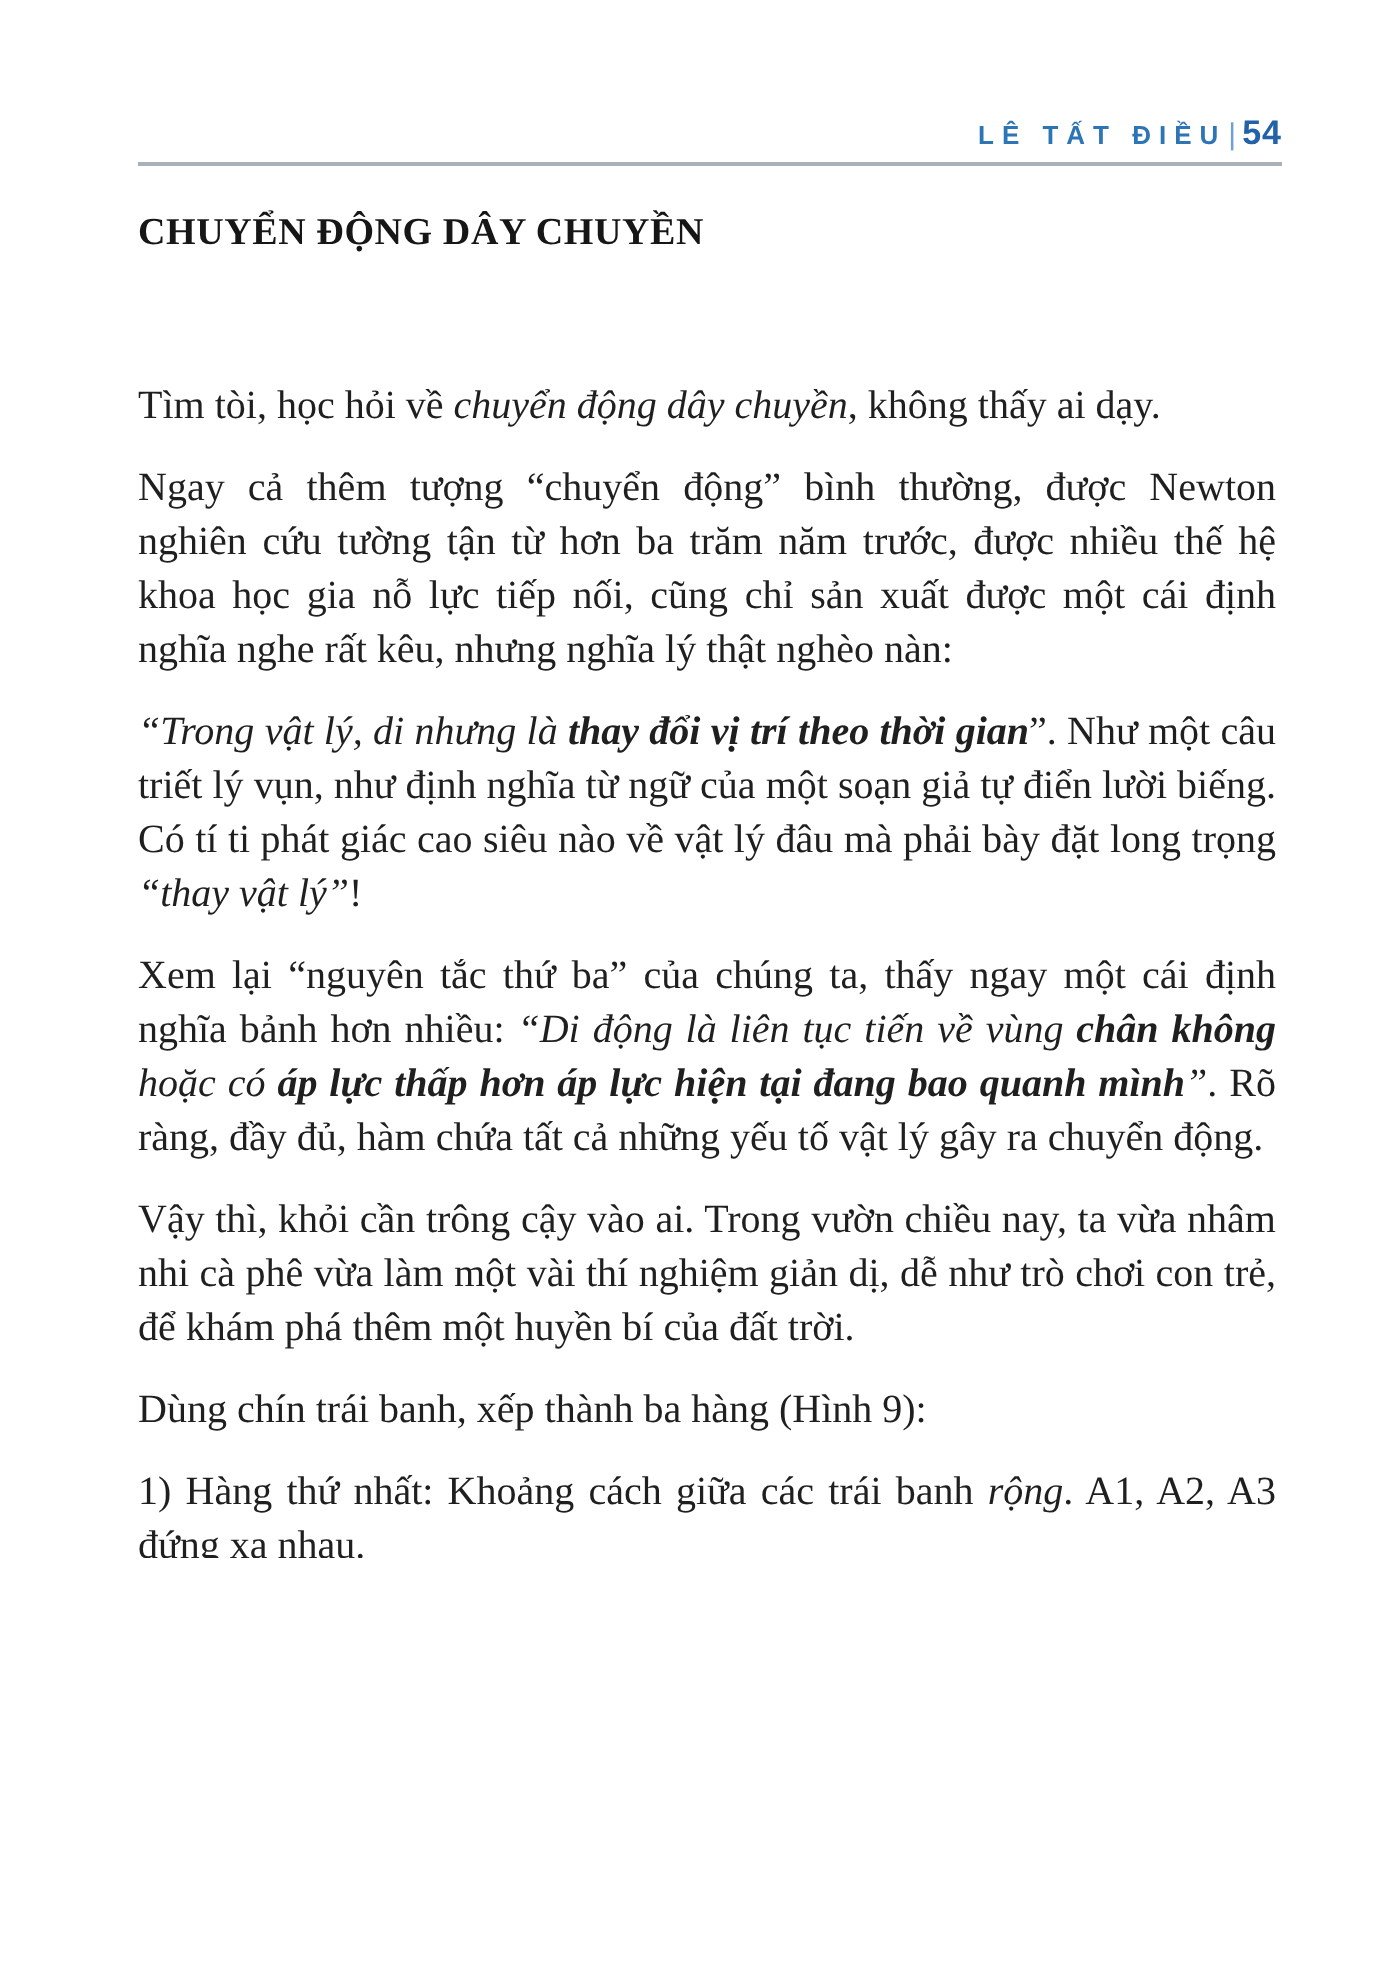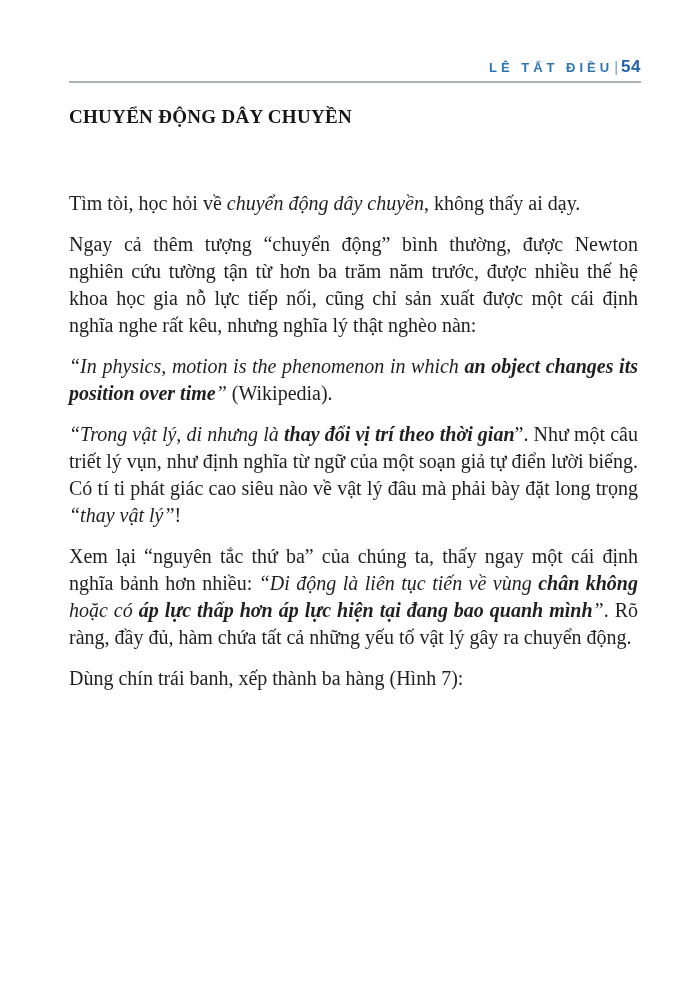--- a/index.html
+++ b/index.html
@@ -67,18 +67,19 @@
 
 <div class="page" style="color: rgb(31, 31, 31);">
   <div class="running-header">
     <span class="author" style="color: rgb(46, 117, 182);">LÊ TẤT ĐIỀU</span><span class="sep">|</span><span class="pagenum" style="color: rgb(35, 97, 169);">54</span>
   </div>
   <div class="rule" style="border-top-color: rgb(169, 178, 185);"></div>
   <h1 class="title">CHUYỂN ĐỘNG DÂY CHUYỀN</h1>
   <div class="body-text" id="body-text">
       <p><span>Tìm tòi, học hỏi về </span><span class="seg-i">chuyển động dây chuyền</span><span>, không thấy ai dạy.</span></p>
       <p><span>Ngay cả thêm tượng “chuyển động” bình thường, được Newton nghiên cứu tường tận từ hơn ba trăm năm trước, được nhiều thế hệ khoa học gia nỗ lực tiếp nối, cũng chỉ sản xuất được một cái định nghĩa nghe rất kêu, nhưng nghĩa lý thật nghèo nàn:</span></p>
-      <p><span class="seg-i">“In physics, motion is the phenomenon in which </span><span class="seg-bi">an object changes its position over time</span><span class="seg-i">”</span><span> (Wikipedia).</span></p>
       <p><span class="seg-i">“Trong vật lý, di nhưng là </span><span class="seg-bi">thay đổi vị trí theo thời gian</span><span>”. Như một câu triết lý vụn, như định nghĩa từ ngữ của một soạn giả tự điển lười biếng. Có tí ti phát giác cao siêu nào về vật lý đâu mà phải bày đặt long trọng </span><span class="seg-i">“thay vật lý”</span><span>!</span></p>
       <p><span>Xem lại “nguyên tắc thứ ba” của chúng ta, thấy ngay một cái định nghĩa bảnh hơn nhiều: </span><span class="seg-i">“Di động là liên tục tiến về vùng </span><span class="seg-bi">chân không</span><span class="seg-i"> hoặc có </span><span class="seg-bi">áp lực thấp hơn áp lực hiện tại đang bao quanh mình</span><span class="seg-i">”</span><span>. Rõ ràng, đầy đủ, hàm chứa tất cả những yếu tố vật lý gây ra chuyển động.</span></p>
-      <p><span>Dùng chín trái banh, xếp thành ba hàng (Hình 7):</span></p>
+      <p><span>Vậy thì, khỏi cần trông cậy vào ai. Trong vườn chiều nay, ta vừa nhâm nhi cà phê vừa làm một vài thí nghiệm giản dị, dễ như trò chơi con trẻ, để khám phá thêm một huyền bí của đất trời.</span></p>
+      <p><span>Dùng chín trái banh, xếp thành ba hàng (Hình 9):</span></p>
+      <p><span>1) Hàng thứ nhất: Khoảng cách giữa các trái banh </span><span class="seg-i">rộng</span><span>. A1, A2, A3 đứng xa nhau.</span></p>
     </div>
 </div>
 
 </body></html>

